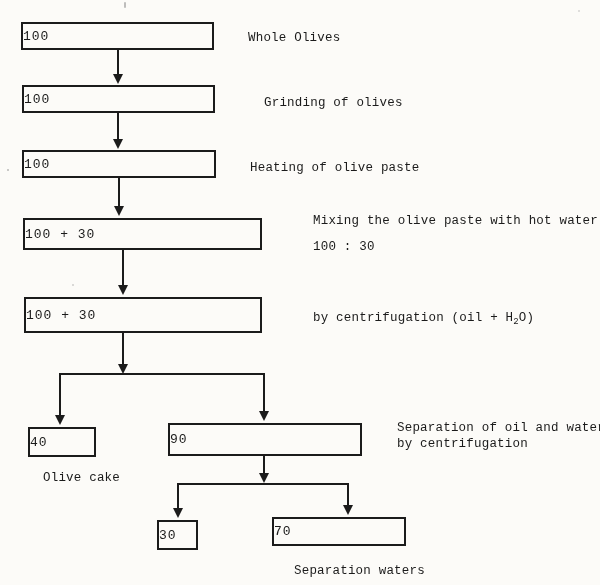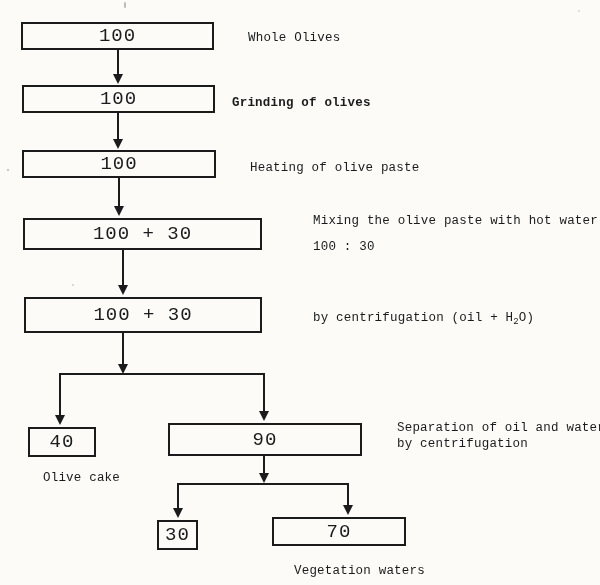--- a/index.html
+++ b/index.html
@@ -14,22 +14,22 @@
   .stage{
     position:relative;
     width:600px;height:585px;
     background:var(--paper);
     color:var(--ink);
     overflow:hidden;
   }
   .box{
     position:absolute;
     border:2px solid var(--ink);
-    display:flex;align-items:center;justify-content:center;
-    font-size:19px;
+    display:flex;align-items:center;justify-content:flex-start;
+    font-size:13px;
     letter-spacing:1px;
     background:var(--paper);
     white-space:pre;
   }
   .vline{position:absolute;width:2px;background:var(--ink);}
   .hline{position:absolute;height:2px;background:var(--ink);}
   .ah{
     position:absolute;width:0;height:0;
     border-left:5px solid transparent;
     border-right:5px solid transparent;
@@ -57,21 +57,21 @@
     <span>100</span>
   </div>
   <div class="lbl" style="left:248px;top:31px;">Whole Olives</div>
 
   <div class="vline" style="left:117px;top:50px;height:25px;"></div>
   <div class="ah" style="left:113px;top:74px;"></div>
 
   <div class="box" style="left:22px;top:85px;width:193px;height:28px;">
     <span>100</span>
   </div>
-  <div class="lbl" style="left:232px;top:96px;font-weight:bold;">Grinding of olives</div>
+  <div class="lbl" style="left:264px;top:96px;">Grinding of olives</div>
 
   <div class="vline" style="left:117px;top:113px;height:26px;"></div>
   <div class="ah" style="left:113px;top:139px;"></div>
 
   <div class="box" style="left:22px;top:150px;width:194px;height:28px;">
     <span>100</span>
   </div>
   <div class="lbl" style="left:250px;top:161px;">Heating of olive paste</div>
 
   <div class="vline" style="left:118px;top:178px;height:28px;"></div>
@@ -118,20 +118,20 @@
   <div class="ah" style="left:173px;top:508px;"></div>
   <div class="box" style="left:157px;top:520px;width:41px;height:30px;">
     <span>30</span>
   </div>
 
   <div class="vline" style="left:347px;top:483px;height:22px;"></div>
   <div class="ah" style="left:343px;top:505px;"></div>
   <div class="box" style="left:272px;top:517px;width:134px;height:29px;">
     <span>70</span>
   </div>
-  <div class="lbl" style="left:294px;top:564px;">Vegetation waters</div>
+  <div class="lbl" style="left:294px;top:564px;">Separation waters</div>
 
   <div class="speck" style="left:124px;top:2px;width:2px;height:6px;opacity:.55;"></div>
   <div class="speck" style="left:7px;top:169px;width:2px;height:2px;opacity:.6;"></div>
   <div class="speck" style="left:72px;top:284px;width:2px;height:2px;opacity:.4;"></div>
   <div class="speck" style="left:578px;top:10px;width:2px;height:2px;opacity:.35;"></div>
 
 </div>
 
 </body></html>

